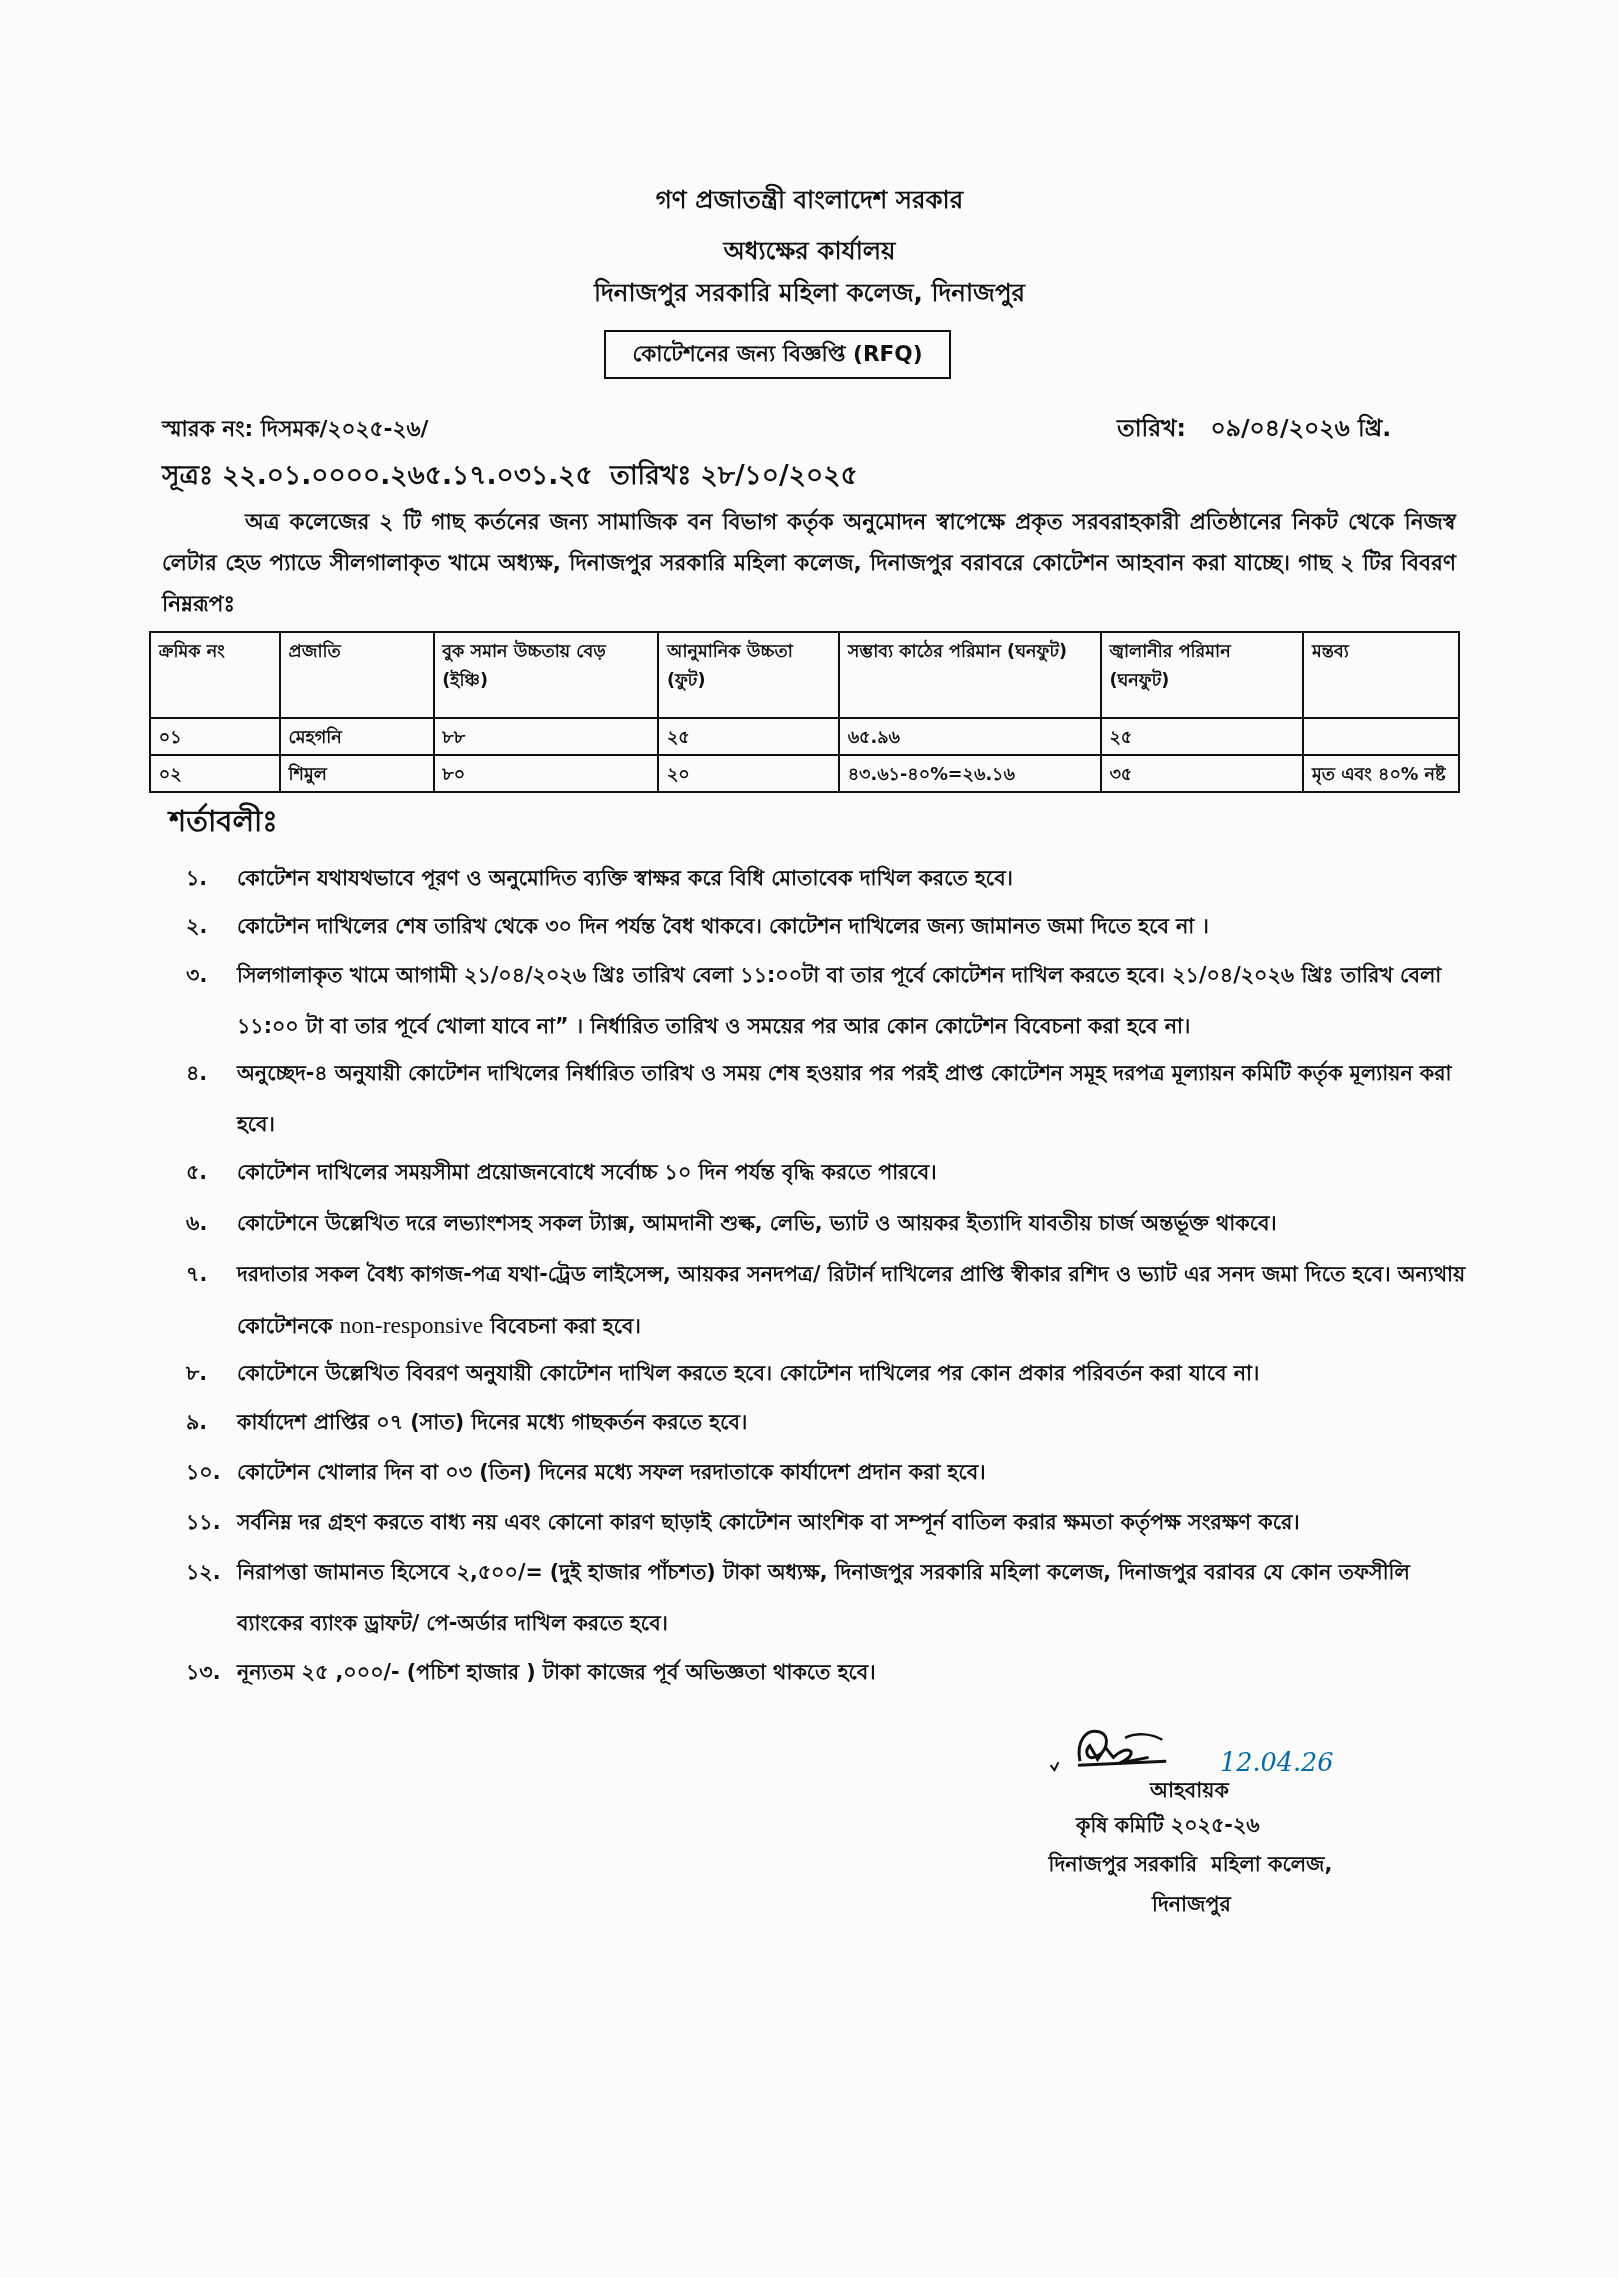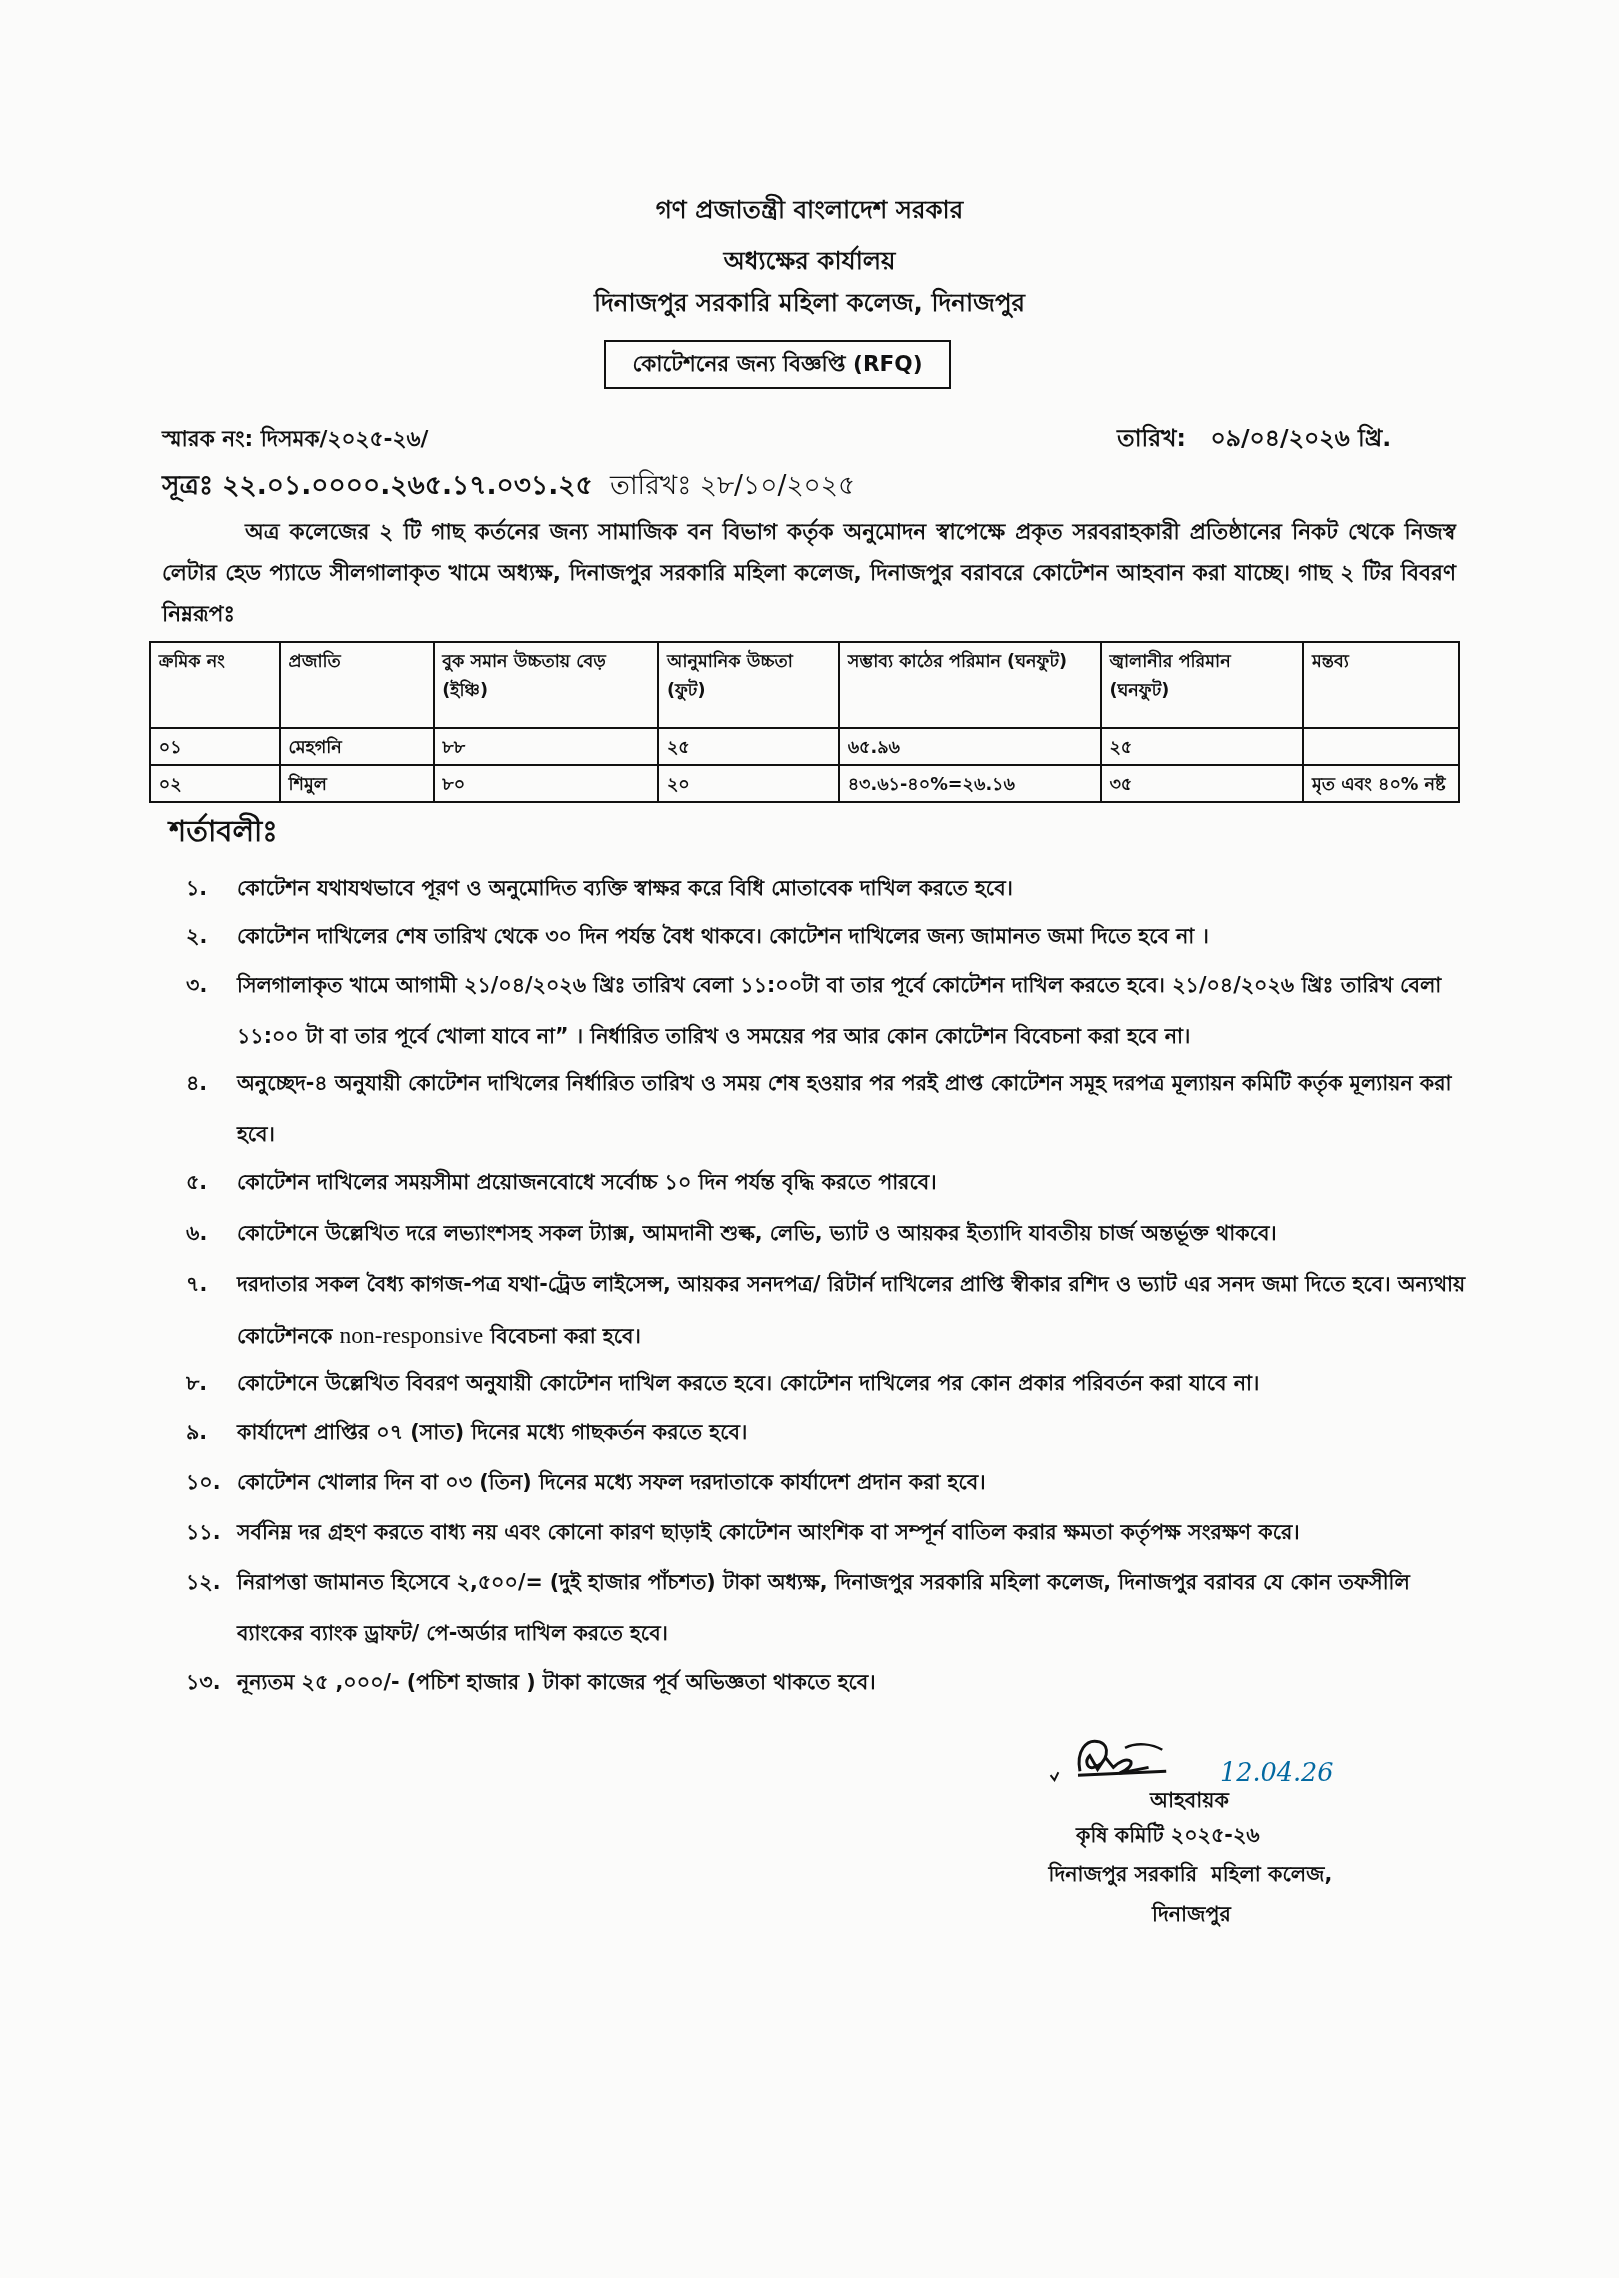--- a/index.html
+++ b/index.html
@@ -5,39 +5,39 @@
     html, body { margin: 0; padding: 0; }
     body {
       width: 1619px;
       height: 2279px;
       background: #fbfbfa;
       position: relative;
       overflow: hidden;
       font-family: "DejaVu Sans", sans-serif;
       color: #111;
     }
-    .page { position: absolute; left: 0; top: 12px; width: 1619px; height: 1602px; }
+    .page { position: absolute; left: 0; top: 2px; width: 1619px; height: 1602px; }
     .abs { position: absolute; white-space: nowrap; }
 
     .hdr { left: 0; width: 1619px; text-align: center; font-weight: bold; font-size: 24.5px; }
     #hdr1 { top: 179px; }
     #hdr2 { top: 230px; }
     #hdr3 { top: 272px; }
 
     .rfq-box {
       position: absolute; left: 604px; top: 328px; width: 347px; height: 49px;
       border: 2px solid #111; box-sizing: border-box;
       display: flex; align-items: center; justify-content: center;
       font-size: 21.6px; font-weight: bold;
     }
 
     #memo { left: 162px; top: 410px; font-size: 21.6px; font-weight: bold; }
     #date-top { left: 1117px; top: 408px; font-size: 23.5px; font-weight: bold; }
     #ref { left: 162px; top: 453px; font-size: 26.5px; font-weight: bold; }
-    #ref-date { left: 610px; top: 453px; font-size: 26.5px; font-weight: normal; }
+    #ref-date { left: 610px; top: 453px; font-size: 26.5px; font-weight: bold; }
 
     .intro {
       position: absolute; left: 162px; top: 499px; width: 1294px;
       font-size: 21.6px; font-weight: bold; line-height: 41px;
       text-align: justify; white-space: normal;
     }
     .intro .indent { display: inline-block; width: 83px; }
 
     table.trees {
       position: absolute; left: 149px; top: 629px; width: 1311px;

